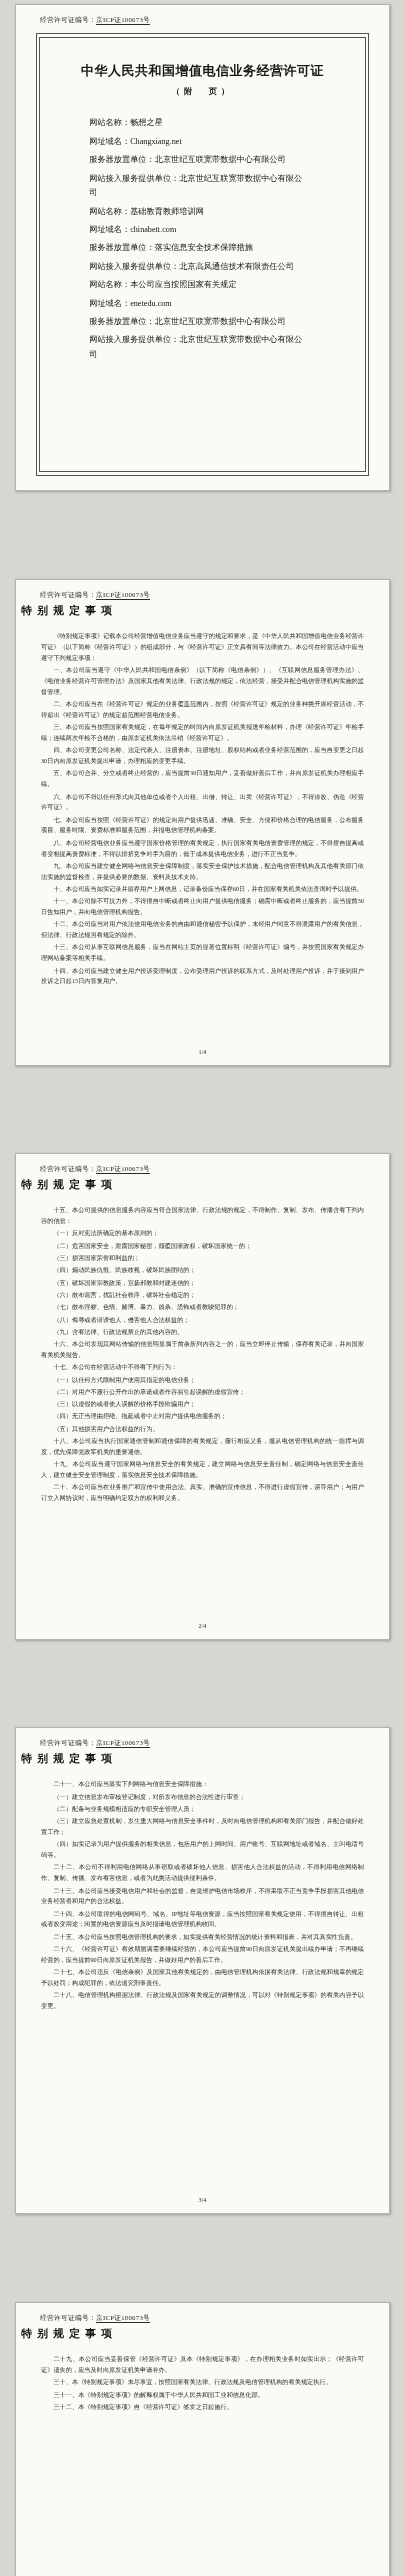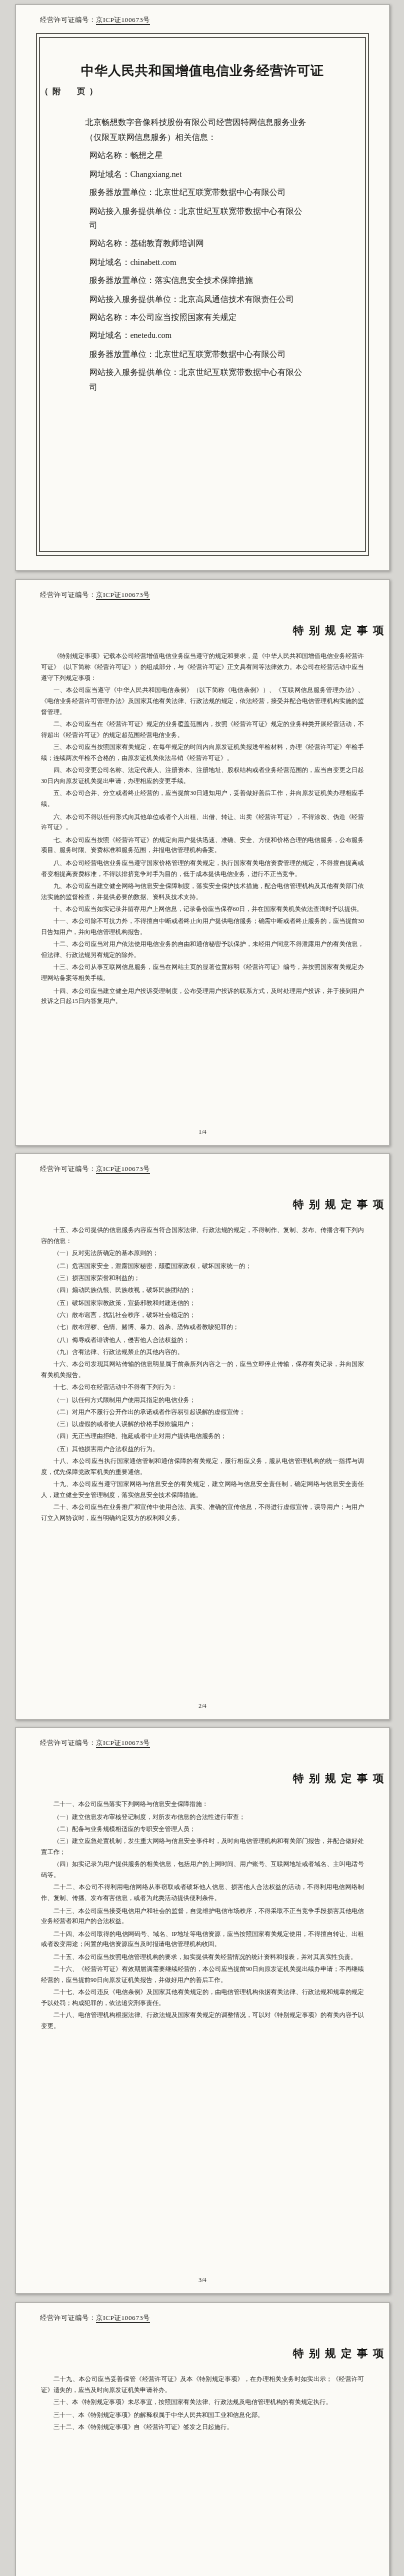--- a/index.html
+++ b/index.html
@@ -1,51 +1,50 @@
 <!DOCTYPE html>
 <html style="font-size:8.2px"><head>
 <meta charset="utf-8">
 <style>
   html,body{margin:0;padding:0;}
   body{background:#d7d6d2;font-family:"Liberation Serif","DejaVu Serif",serif;}
   .canvas{position:relative;width:405px;height:2873px;background:#d7d6d2;overflow:hidden;}
-  .page{position:absolute;left:15px;width:375px;height:567px;background:#fbfaf6;
+  .page{position:absolute;left:15px;width:375px;height:487px;background:#fbfaf6;
         border:0.5px solid #b3b2ae;box-shadow:0.5px 1px 2.6px rgba(0,0,0,0.28);box-sizing:border-box;}
   .page-header{position:absolute;top:11.3px;left:24px;font-size:6.7px;color:#1f1f1d;letter-spacing:0.3px;white-space:nowrap;}
   .page-header .num{border-bottom:0.5px solid #2a2a28;padding-bottom:0.5px;}
   
   .cert-box{position:absolute;top:28px;left:19.6px;right:19.6px;bottom:14.4px;border:0.5px solid #55534e;padding:2.6px;box-sizing:border-box;}
   .cert-box-inner{border:1.5px solid #55534e;height:100%;box-sizing:border-box;overflow:hidden;}
   .cert-title{margin:24px 9.3px 0;text-align:center;font-size:13px;font-weight:bold;color:#181816;letter-spacing:0.5px;}
-  .cert-subtitle{font-size:8.2px;font-weight:bold;margin-top:6.2px;letter-spacing:4.1px;color:#181816;}
+  .cert-subtitle{text-align:center;font-size:8.2px;font-weight:bold;margin-top:6.2px;letter-spacing:4.1px;color:#181816;}
   .cert-content{margin:19.6px 0 0 45px;width:225px;font-size:8.2px;line-height:14.4px;color:#141412;}
   .cert-intro{margin:0 0 2.1px;}
   .cert-line{margin:4px;}
   
-  .prov-title{padding-top:44px;margin:0;text-align:right;font-size:10.8px;font-weight:bold;
+  .prov-title{padding-top:24px;margin:0;text-align:left;font-size:10.8px;font-weight:bold;
               letter-spacing:5.2px;text-indent:5.2px;color:#171715;}
   .prov-body{margin:13.4px 25px 0;font-size:6.2px;line-height:10.8px;text-align:justify;color:#262624;}
   .prov-para{margin:0 0 1.5px;text-indent:2em;}
   .page-footer{position:absolute;bottom:10.3px;left:0;right:0;text-align:center;font-size:6.2px;color:#2e2e2c;}
 </style>
 </head>
 <body>
 
 <div class="canvas">
 
   <div class="page" style="top:4.1px">
     <div class="page-header">
       <span>经营许可证编号：</span><span class="num">京ICP证100673号</span>
     </div>
     <div class="cert-box">
       <div class="cert-box-inner">
         <h1 class="cert-title">中华人民共和国增值电信业务经营许可证</h1>
         <div class="cert-subtitle">（附　页）</div>
         <div class="cert-content">
-          <p class="cert-intro">北京畅想数字音像科技股份有限公司经营因特网信息服务业务（仅限互联网信息服务）相关信息：</p>
           <div>
 
               <p class="cert-line"><span>网站名称：</span><span>畅想之星</span></p>
 
               <p class="cert-line"><span>网址域名：</span><span>Changxiang.net</span></p>
 
               <p class="cert-line"><span>服务器放置单位：</span><span>北京世纪互联宽带数据中心有限公司</span></p>
 
               <p class="cert-line"><span>网站接入服务提供单位：</span><span>北京世纪互联宽带数据中心有限公司</span></p>
 

